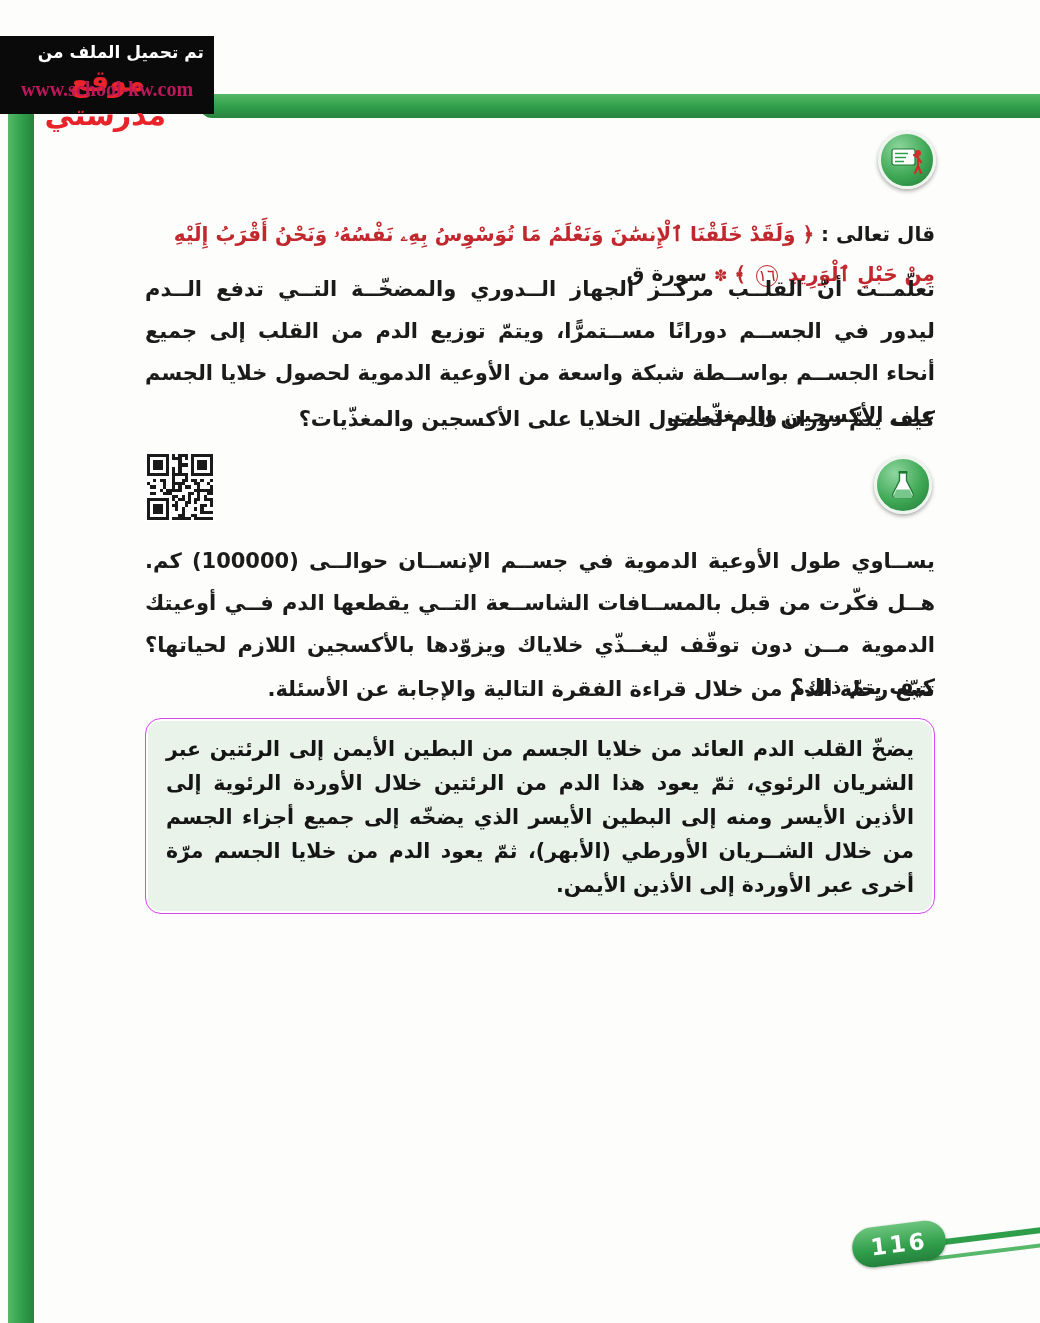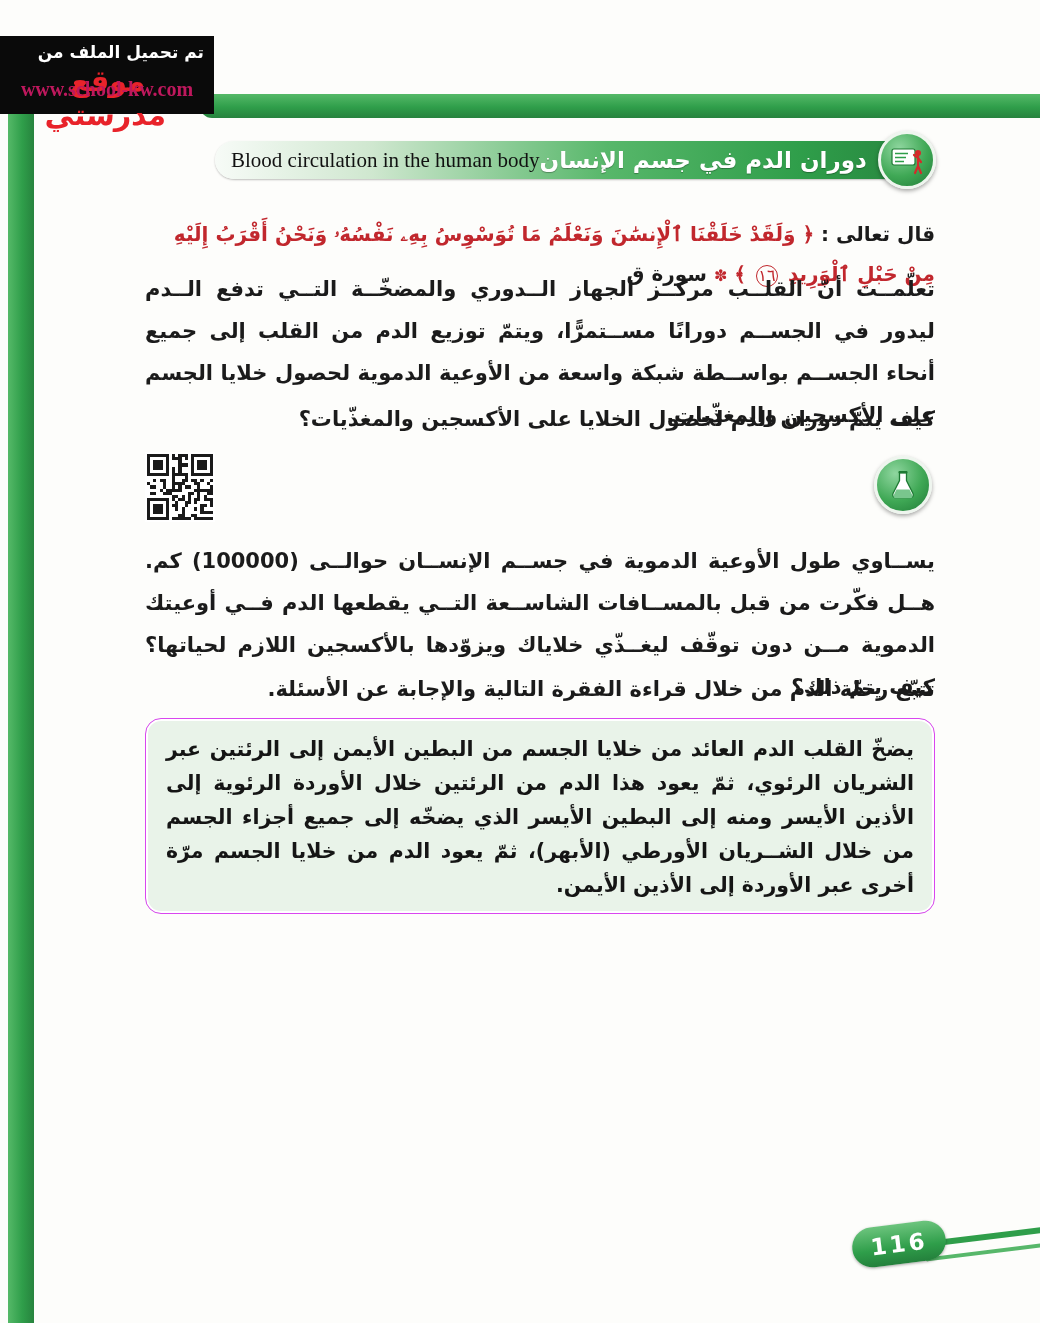--- a/index.html
+++ b/index.html
@@ -113,24 +113,20 @@
 
   <div class="frame-top"></div>
   <div class="frame-left"></div>
 
   <div class="watermark">
     <div class="wm-line1">تم تحميل الملف من</div>
     <div class="wm-logo">موقع مدرستي</div>
   </div>
   <div class="wm-url">www.school-kw.com</div>
 
-  <div class="h-bar1">
-    <span class="h-en">Blood circulation in the human body</span>
-    <span class="h-ar">دوران الدم في جسم الإنسان</span>
-  </div>
   <div class="badge badge1">
     <svg viewBox="0 0 40 40" aria-hidden="true">
       <rect x="5" y="9" width="23" height="16" rx="2" fill="#ffffff" stroke="#1d7a33" stroke-width="1.2"></rect>
       <path d="M8 13.5 h13 M8 17.5 h11 M8 21.5 h9" stroke="#2f9e4a" stroke-width="1.6" fill="none"></path>
       <circle cx="31" cy="13" r="3" fill="#d42b2b"></circle>
       <path d="M31 16 v10 M31 18 l-4 -3 M31 18 l3 4 M31 26 l-3 7 M31 26 l3 7" stroke="#d42b2b" stroke-width="2.2" fill="none" stroke-linecap="round"></path>
     </svg>
   </div>
 
   <div class="tblock verse-line">

